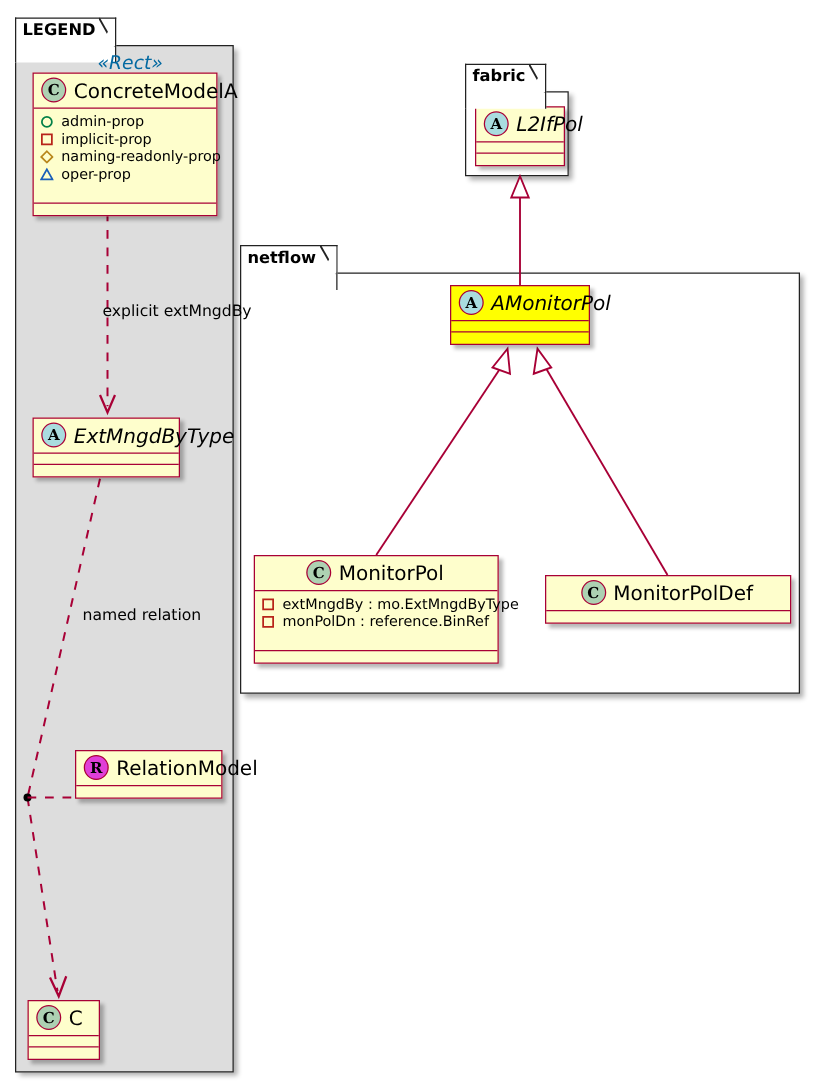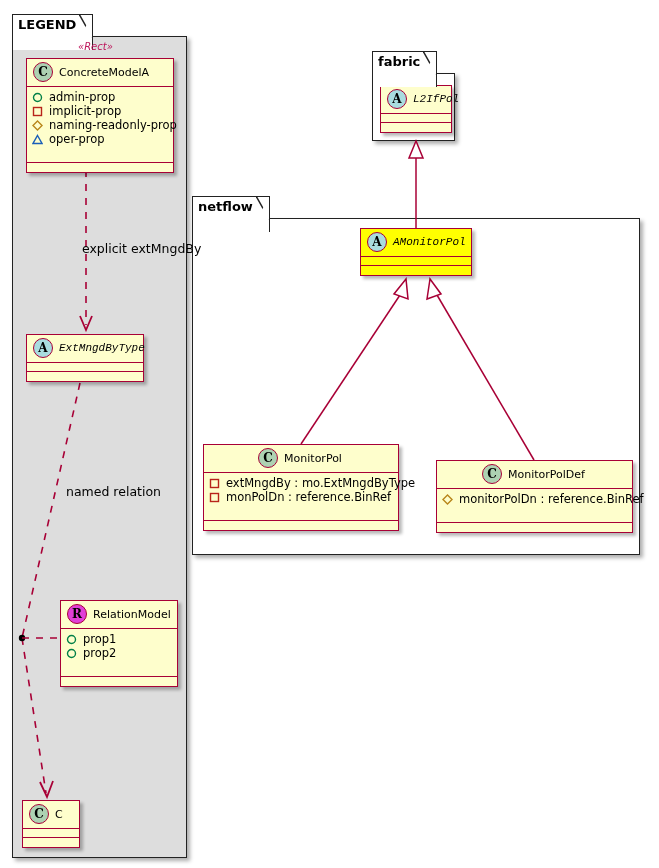--- a/index.html
+++ b/index.html
@@ -84,26 +84,25 @@
   .cls-head {
     box-sizing: border-box;
     border-bottom: 1.5px solid #a80036;
     padding: 3px 8px 4px 6px;
     display: flex;
     align-items: center;
     gap: 6px;
     white-space: nowrap;
   }
   .cls-name {
-    font-size: 11px;
+    font-size: 16px;
     color: #000000;
   }
   .cls-name.abstract {
     font-style: italic;
-    font-family: Liberation Mono, monospace;
   }
   .cls-attrs {
     box-sizing: border-box;
     border-bottom: 1.5px solid #a80036;
     padding: 3px 6px 16px 5px;
   }
   .cls-empty {
     box-sizing: border-box;
     height: 9px;
     border-bottom: 1.5px solid #a80036;
@@ -145,23 +144,23 @@
   
   .label {
     position: absolute;
     font-size: 12.5px;
     color: #000000;
     white-space: nowrap;
     z-index: 5;
   }
   .stereotype {
     position: absolute;
-    font-size: 10px;
+    font-size: 15px;
     font-style: italic;
-    color: #be185d;
+    color: #0369a1;
     white-space: nowrap;
     z-index: 5;
   }
   svg.wires {
     position: absolute;
     left: 0; top: 0;
     width: 659px; height: 868px;
     z-index: 2;
     pointer-events: none;
     overflow: visible;
@@ -233,38 +232,20 @@
     </div>
     <div class="cls-empty"></div>
     <div class="cls-ops"></div>
   </div>
 
   <div class="cls" style="left:60px; top:600px; width:118px;">
     <div class="cls-head">
       <span class="badge R">R</span>
       <span class="cls-name">RelationModel</span>
     </div>
-    <div class="cls-attrs">
-      <div class="attr">
-        <span class="mk">
-          <svg width="11" height="11">
-              <circle cx="5.5" cy="5.5" r="4" fill="none" stroke="#038048" stroke-width="1.4"></circle>
-            </svg>
-        </span>
-        <span>prop1</span>
-      </div>
-      <div class="attr">
-        <span class="mk">
-          <svg width="11" height="11">
-              <circle cx="5.5" cy="5.5" r="4" fill="none" stroke="#038048" stroke-width="1.4"></circle>
-            </svg>
-        </span>
-        <span>prop2</span>
-      </div>
-    </div>
     <div class="cls-ops"></div>
   </div>
 
   <div class="cls" style="left:22px; top:800px; width:58px;">
     <div class="cls-head">
       <span class="badge C">C</span>
       <span class="cls-name">C</span>
     </div>
     <div class="cls-empty"></div>
     <div class="cls-ops"></div>
@@ -335,30 +316,20 @@
       </div>
     </div>
     <div class="cls-ops"></div>
   </div>
 
   <div class="cls" style="left:436px; top:460px; width:197px;">
     <div class="cls-head" style="justify-content:center;">
       <span class="badge C">C</span>
       <span class="cls-name">MonitorPolDef</span>
     </div>
-    <div class="cls-attrs">
-      <div class="attr">
-        <span class="mk">
-          <svg width="11" height="11">
-              <polygon points="5.5,1 10,5.5 5.5,10 1,5.5" fill="none" stroke="#b8861a" stroke-width="1.4"></polygon>
-            </svg>
-        </span>
-        <span>monitorPolDn : reference.BinRef</span>
-      </div>
-    </div>
     <div class="cls-ops"></div>
   </div>
 
   <svg class="wires">
 
     <line x1="86" y1="170" x2="86" y2="325" stroke="#a80036" stroke-width="1.6" stroke-dasharray="7,7"></line>
     <polyline points="80,316 86,330 92,316" fill="none" stroke="#a80036" stroke-width="1.8"></polyline>
 
     <line x1="80" y1="383" x2="22" y2="638" stroke="#a80036" stroke-width="1.6" stroke-dasharray="7,7"></line>
     <line x1="22" y1="638" x2="46" y2="793" stroke="#a80036" stroke-width="1.6" stroke-dasharray="7,7"></line>

